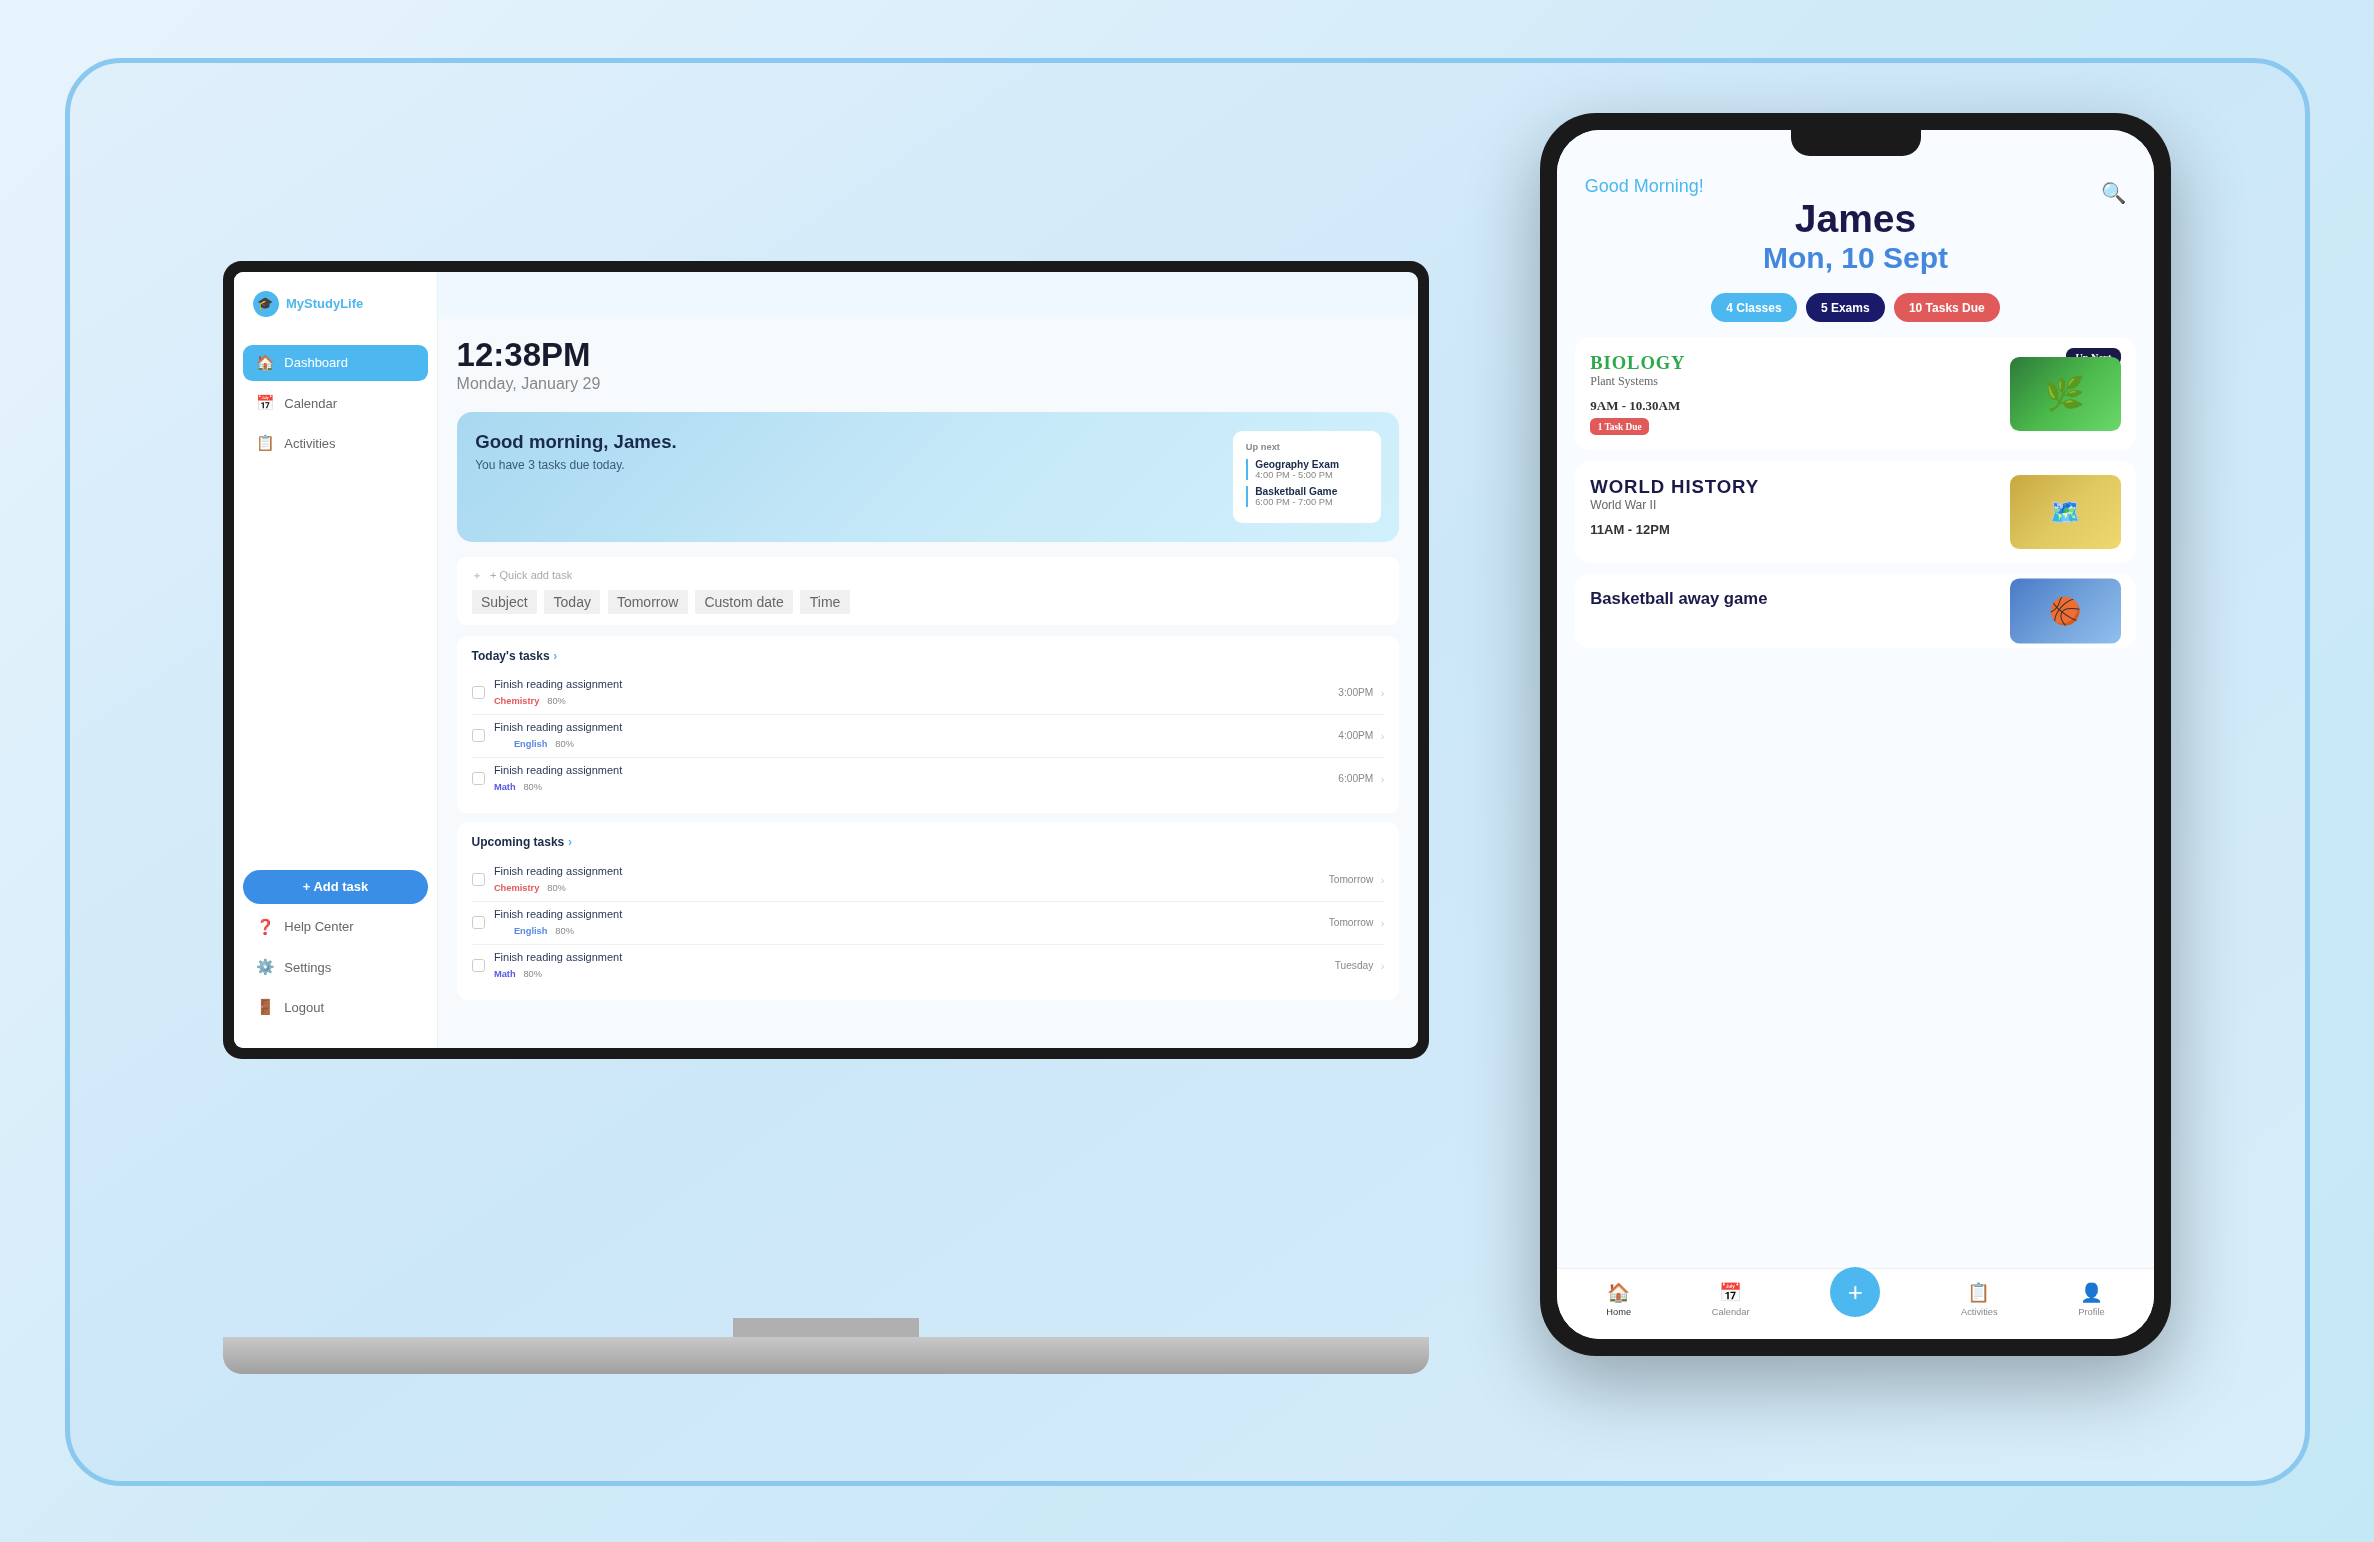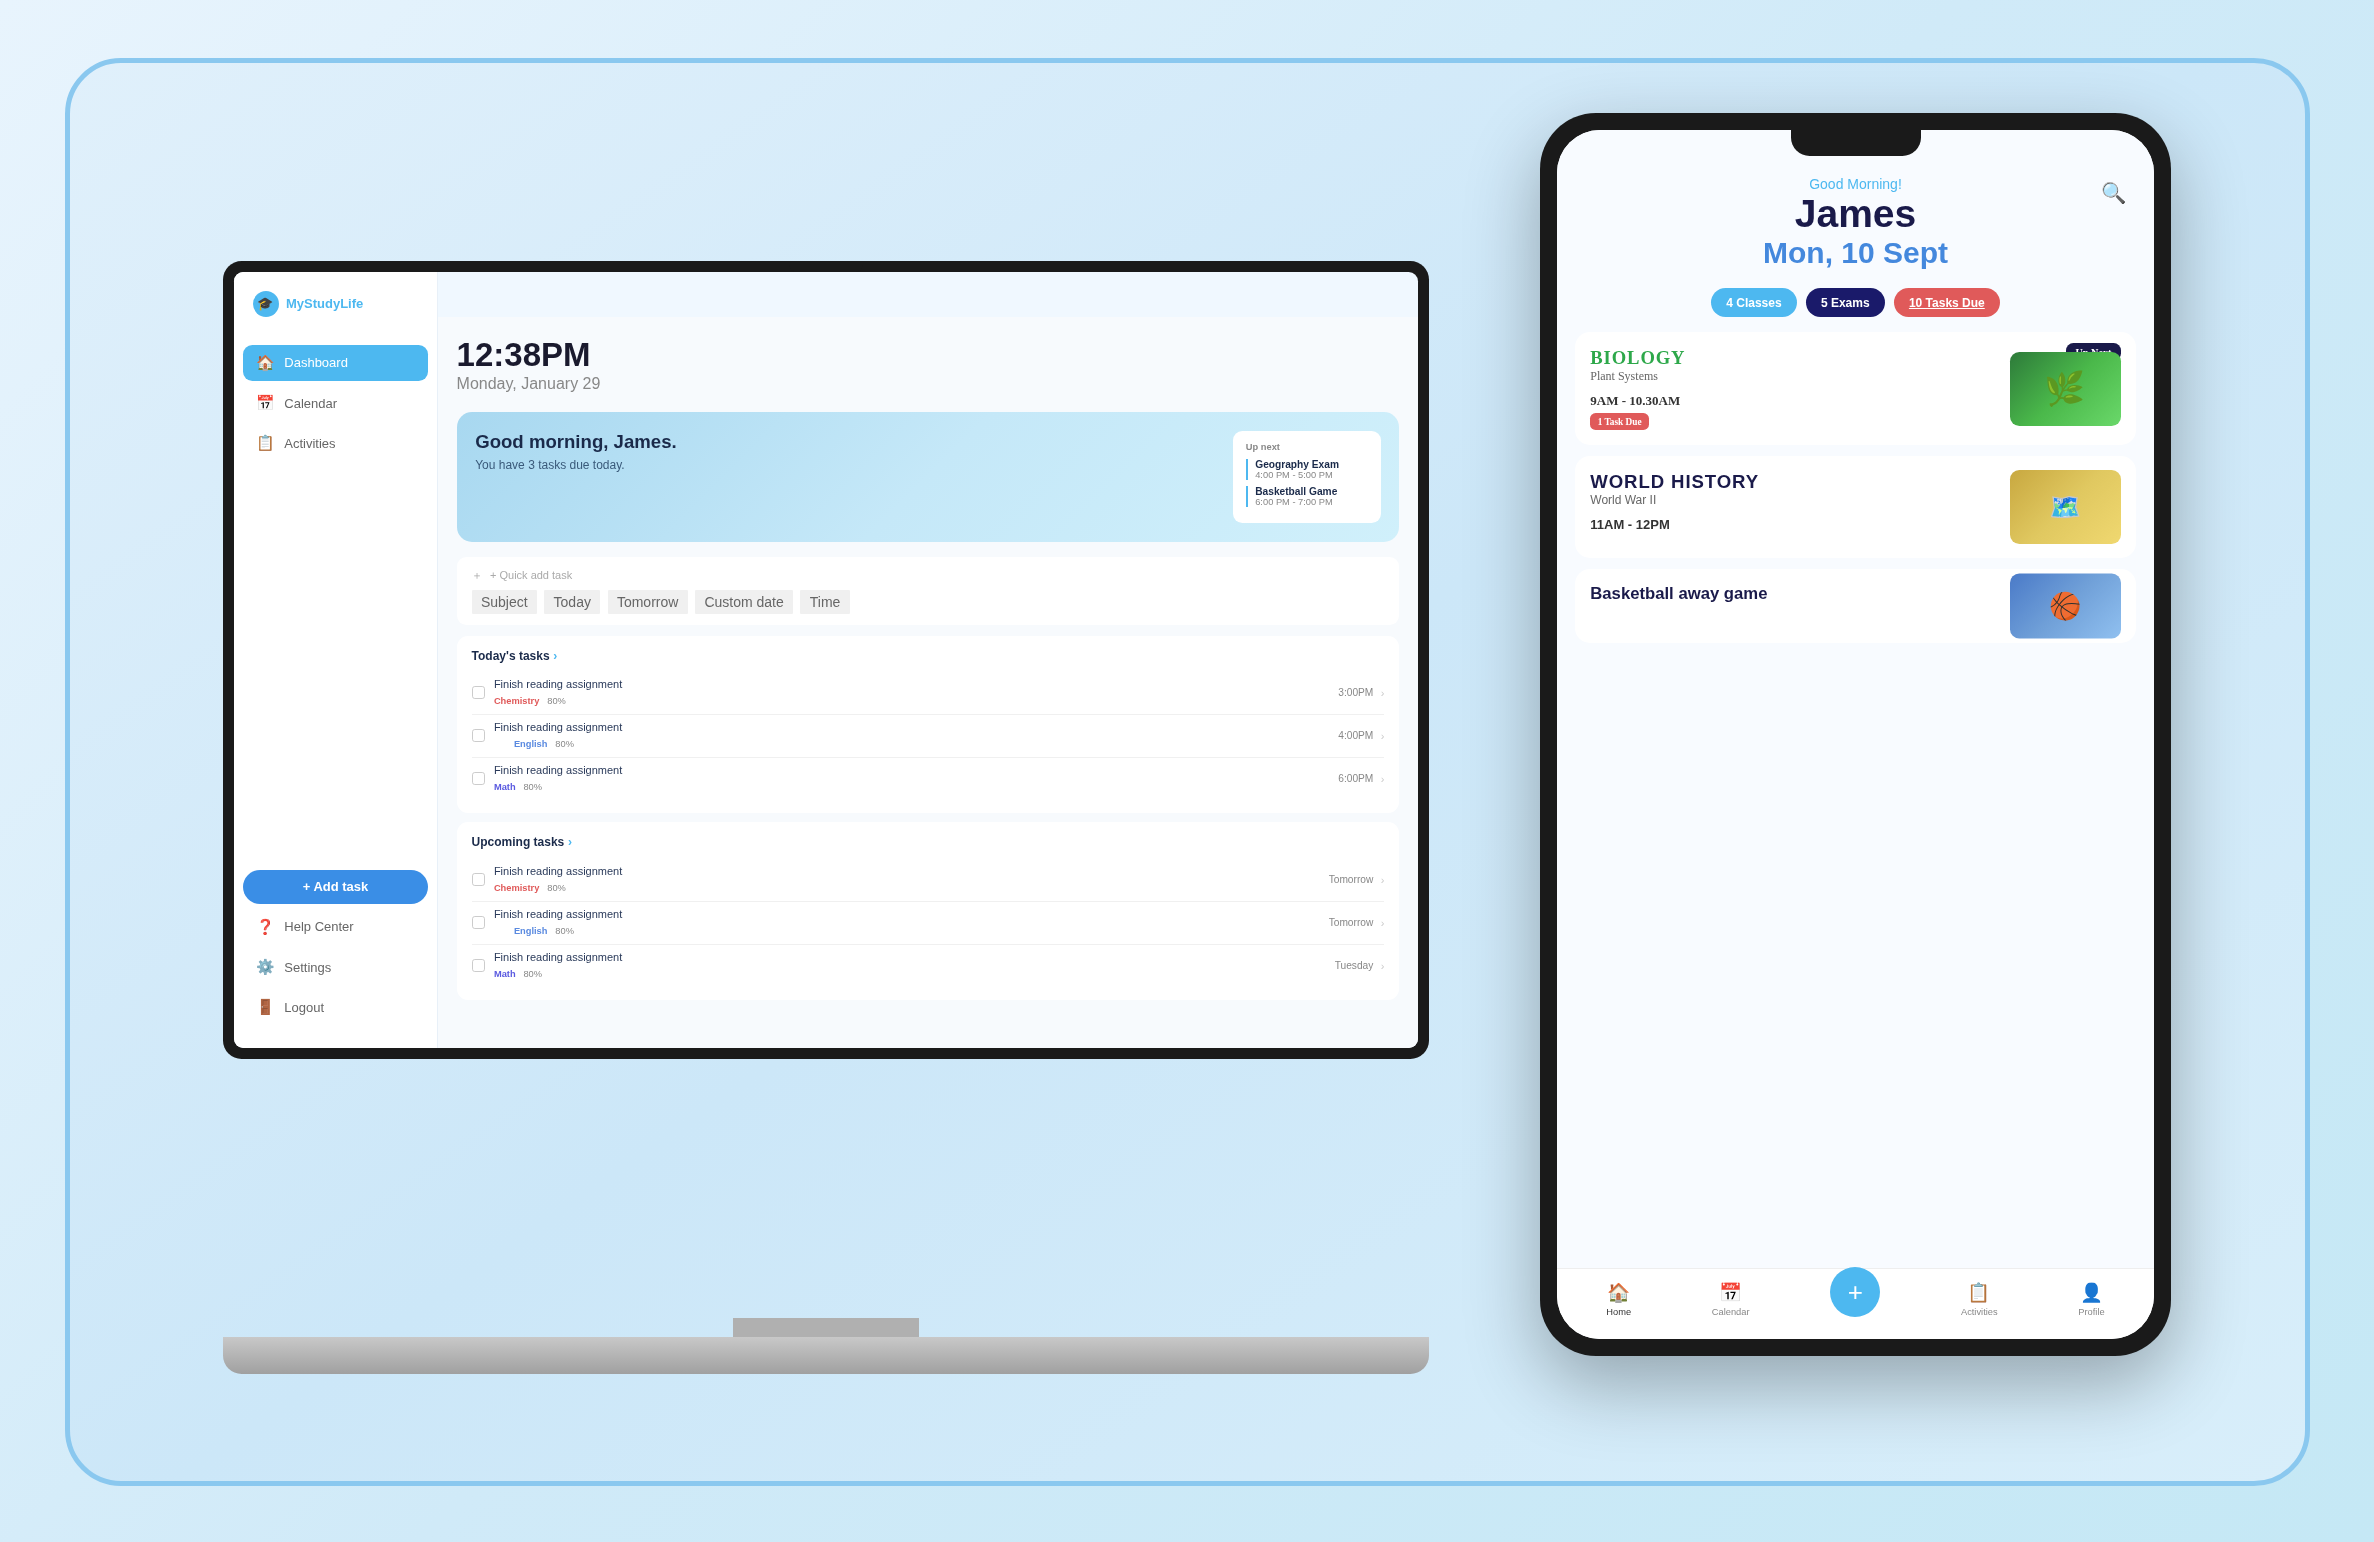--- a/index.html
+++ b/index.html
@@ -353,24 +353,23 @@
       position: relative;
     }
     .phone-search-icon {
       position: absolute;
       top: 51px;
       right: 28px;
       font-size: 20.4px;
       color: #4db8f0;
     }
     .phone-greeting {
-      font-size: 14px;
+      font-size: 18px;
       color: #4db8f0;
       font-weight: 500;
-      text-align: center;
     }
     .phone-name {
       font-size: 39px;
       font-weight: 800;
       color: #1a1a4a;
       text-align: center;
     }
     .phone-date {
       font-size: 30px;
       font-weight: 600;
@@ -384,21 +383,21 @@
       justify-content: center;
     }
     .stat-badge {
       border-radius: 18.6px;
       padding: 7.4px 15px;
       font-size: 12px;
       font-weight: 600;
     }
     .stat-badge.classes { background: #4db8f0; color: white; }
     .stat-badge.exams { background: #1a1a6a; color: white; }
-    .stat-badge.tasks { background: #e05a5a; color: white; text-decoration: underline; }
+    .stat-badge.tasks { background: #e05a5a; color: white; }
     .phone-content {
       flex: 1;
       overflow: hidden;
       padding: 0 18.6px;
     }
     .class-card {
       background: white;
       border-radius: 15px;
       margin-bottom: 11px;
       padding: 15px;

